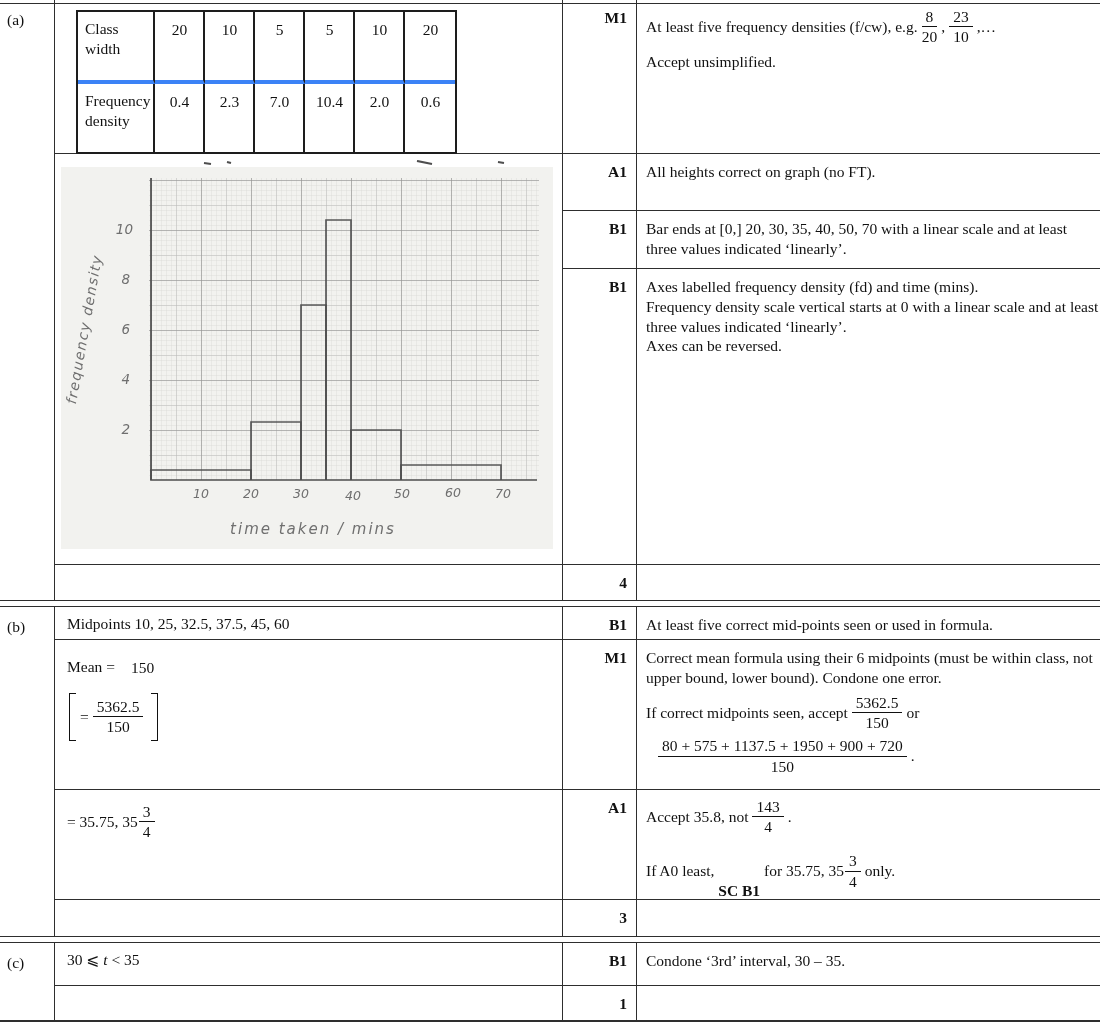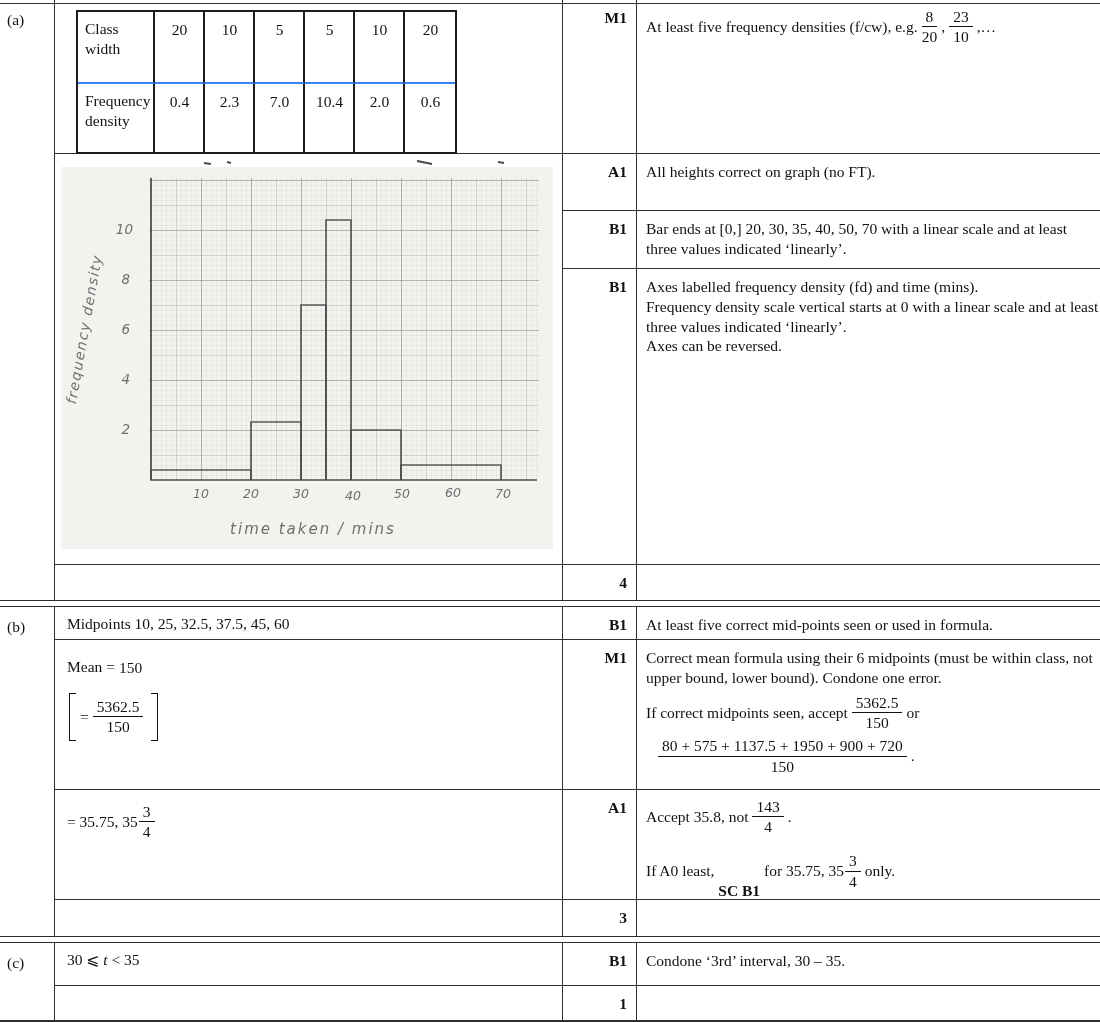--- a/index.html
+++ b/index.html
@@ -19,40 +19,40 @@
   .br { border-right: 1.5px solid #2e2e2e; }
   .bb { border-bottom: 1.5px solid #2e2e2e; }
   .part { padding: 10px 4px 0 7px; }
   .code { text-align: right; font-weight: bold; padding: 8px 9px 0 2px; }
   .guid { padding: 8px 0 4px 9px; }
   .ans  { padding: 7px 8px 4px 12px; }
 
   
   .ctable { display: grid; grid-template-columns: 77px repeat(6, 50px); grid-template-rows: 72px 68px;
             border: 2px solid #1d1d1d; margin: 10px 0 0 21px; width: max-content; }
-  .ctable > div { border-right: 2px solid #1d1d1d; border-bottom: 2px solid #3b82f6; padding: 7px 6px 0 7px; }
+  .ctable > div { border-right: 2px solid #1d1d1d; border-bottom: 4px solid #3b82f6; padding: 7px 6px 0 7px; }
   .ctable > div:nth-child(7n) { border-right: none; }
   .ctable > div:nth-child(n+8) { border-bottom: none; }
   .ctable .val { text-align: center; padding-top: 8px; }
 
   
   .frac { display: inline-block; vertical-align: middle; text-align: center; line-height: 1.12; margin: 0 4px; }
   .frac .num { display: block; border-bottom: 1.2px solid #111; padding: 0 4px 1px 4px; }
   .frac .den { display: block; padding-top: 1px; }
   .fline { display: flex; align-items: center; flex-wrap: wrap; }
 
   
   .brline { display: inline-flex; align-items: stretch; margin: 16px 0 0 2px; }
   .brk { width: 7px; }
   .brk.l { border: 1.6px solid #111; border-right: none; }
   .brk.r { border: 1.6px solid #111; border-left: none; }
   .brinner { display: flex; align-items: center; padding: 5px 4px; }
 
   .mt6 { margin-top: 6px; }
-  .meanrow { display: flex; align-items: center; margin-top: 10px; }
+  .meanrow { display: flex; align-items: center; margin-top: 10px; gap: 12px; }
   .leq { font-family: "Liberation Serif", "DejaVu Serif", "DejaVu Sans", serif; }
   .it { font-style: italic; }
   b.sc { font-weight: bold; margin-top: 39px; }
 
   
   .scanwrap { margin: 6px 0 0 6px; }
   .hand { font-family: "DejaVu Sans", sans-serif; font-style: italic; fill: #6f6f6f; }
 </style>
 </head>
 <body>
@@ -150,20 +150,21 @@
           <span class="num">8</span>
           <span class="den">20</span>
         </span>
         <span>,</span>
       <span class="frac">
           <span class="num">23</span>
           <span class="den">10</span>
         </span>
         <span>,…</span>
     </div>
+    <div class="mt6">Accept unsimplified.</div>
   </div>
 
   <div class="code br bb" style="grid-row:2;grid-column:3">
     <span>A1</span>
   </div>
   <div class="guid bb" style="grid-row:2;grid-column:4">
     <span>All heights correct on graph (no FT).</span>
   </div>
 
   <div class="code br bb" style="grid-row:3;grid-column:3">

